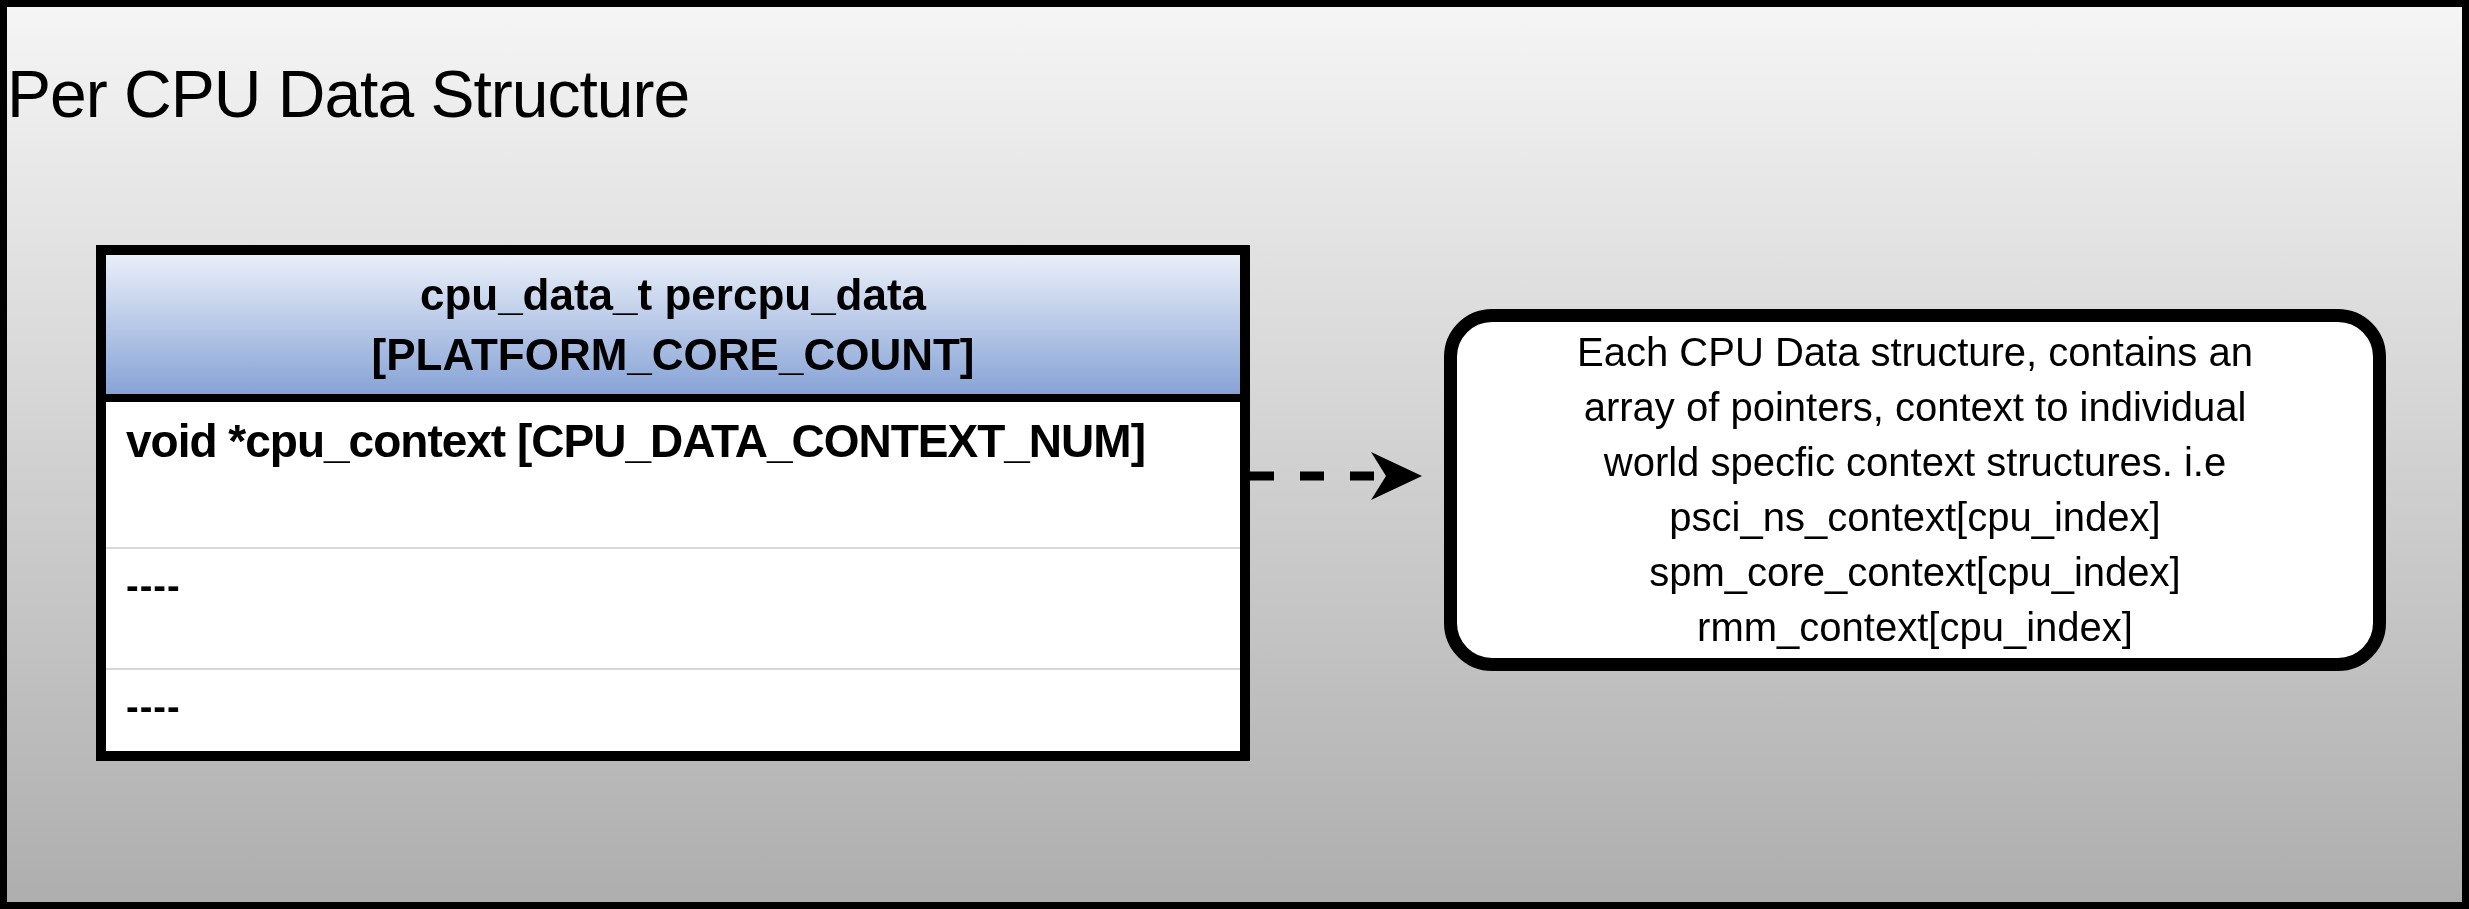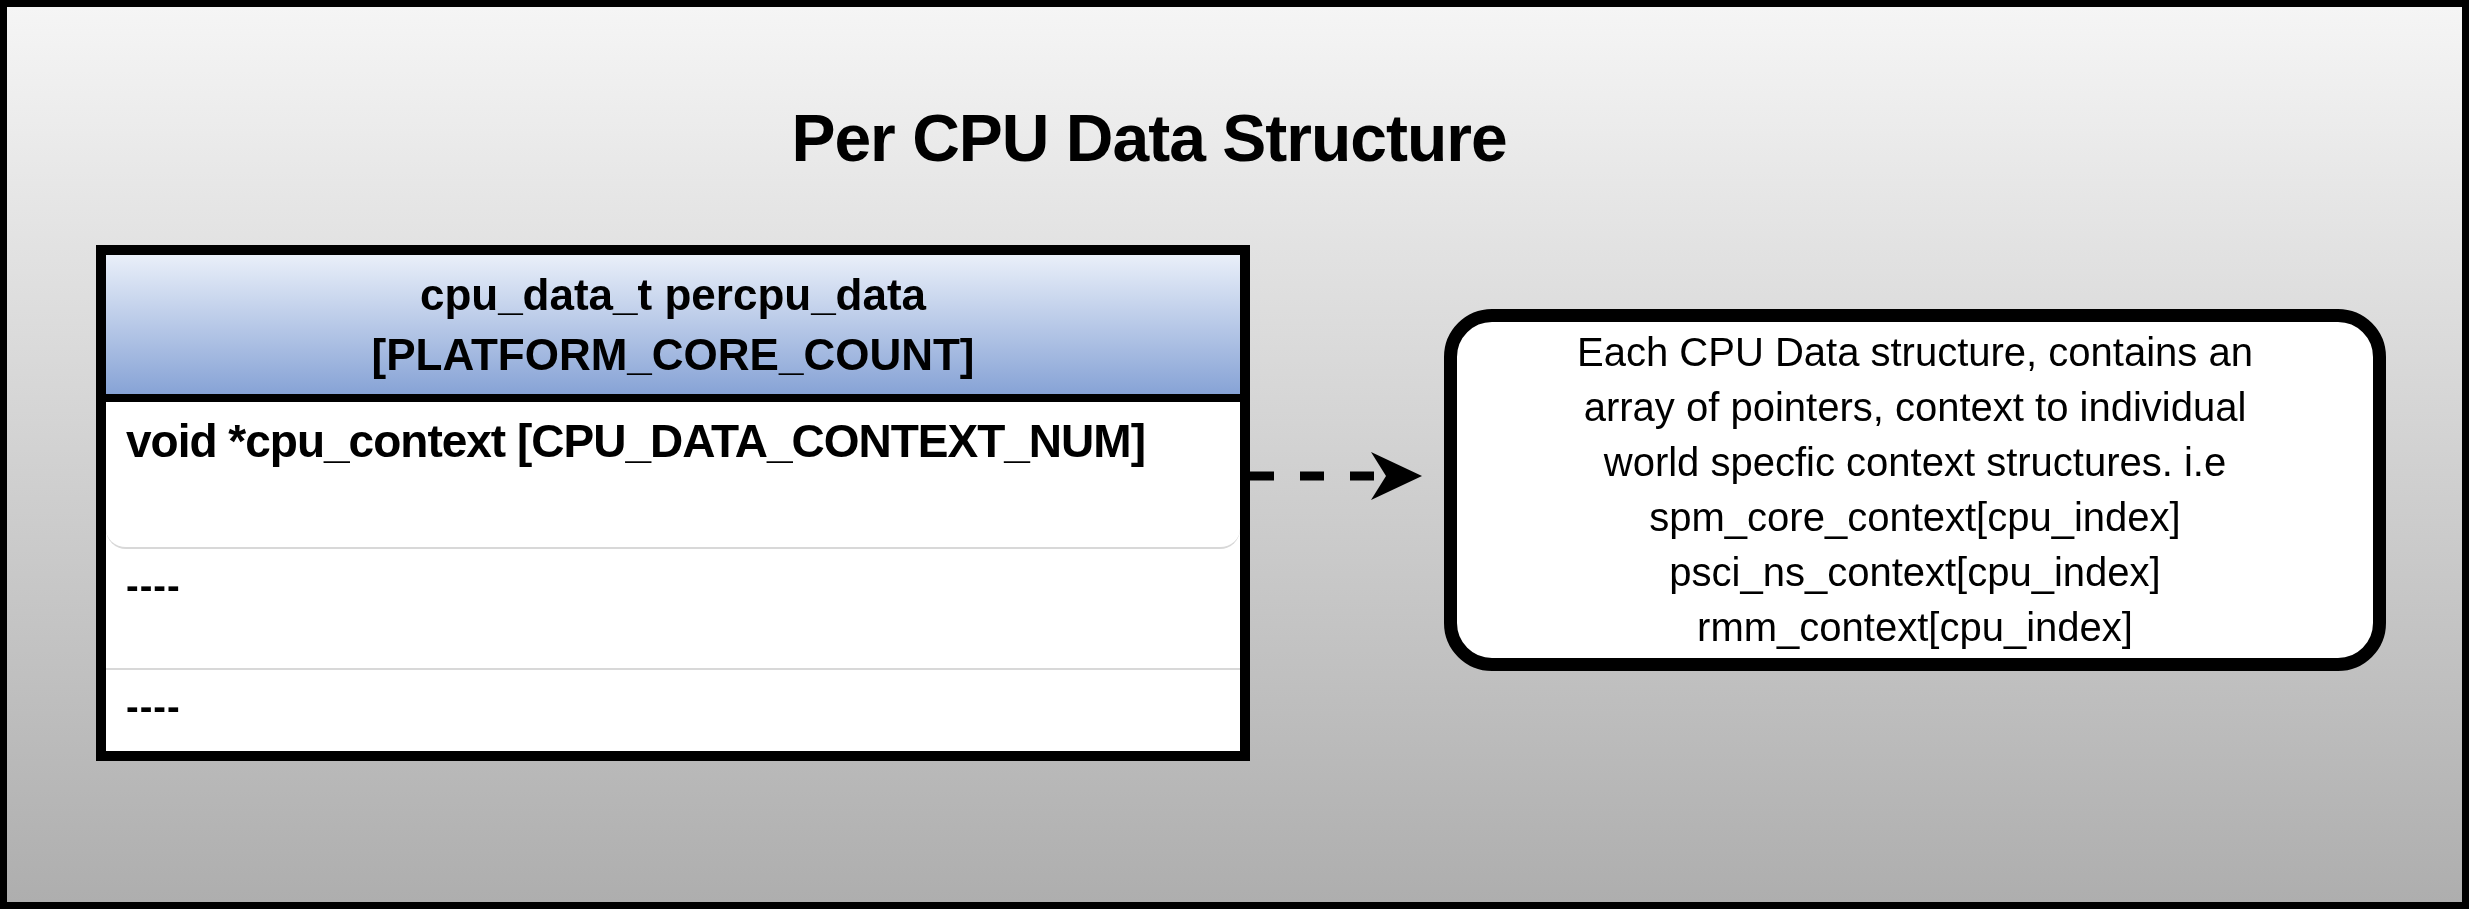--- a/index.html
+++ b/index.html
@@ -12,25 +12,24 @@
     position: relative;
     width: 2469px; height: 909px;
     box-sizing: border-box;
     border: 7px solid var(--frame-border, #000);
     background: linear-gradient(180deg, var(--bg-top, #f5f5f5) 0%, var(--bg-bottom, #aeaeae) 100%);
     overflow: hidden;
   }
   .title {
     position: absolute;
     top: 52px; left: 0; width: 2284px;
-    text-align: center;
-    font-size: 66px; font-weight: bold;
+    text-align: left;
+    font-size: 66px; font-weight: normal;
     line-height: 70px;
     letter-spacing: -1px;
-    margin-top: 44px;
   }
   
   .struct-table {
     position: absolute;
     left: 89px; top: 238px;
     width: 1154px; height: 516px;
     box-sizing: border-box;
     border: 10px solid var(--box-border, #000);
     background: #fff;
     display: flex; flex-direction: column;
@@ -45,21 +44,20 @@
     text-align: center;
   }
   .struct-row { box-sizing: border-box; background: #fff; }
   .row-bold {
     flex: 0 0 147px;
     border-bottom: 2px solid var(--separator, #d8d8d8);
     font-size: 46px; font-weight: bold;
     padding: 12px 22px 0 20px;
     white-space: nowrap;
     letter-spacing: -1px;
-    border-radius: 20px;
   }
   .row-dash {
     flex: 0 0 121px;
     border-bottom: 2px solid var(--separator, #d8d8d8);
     font-size: 38px; font-weight: bold;
     padding: 16px 20px 0 20px;
     letter-spacing: 1px;
   }
   .row-dash.last { flex: 1 1 auto; border-bottom: none; }
   
@@ -102,18 +100,18 @@
 
   <svg class="arrow" viewBox="0 0 180 56" xmlns="http://www.w3.org/2000/svg">
     <line x1="0" y1="28" x2="128" y2="28" stroke="#000000" stroke-width="9" stroke-dasharray="24 26"></line>
     <polygon points="172,28 121,4 136,28 121,52" fill="#000000"></polygon>
   </svg>
 
   <div class="callout">
     <div>Each CPU Data structure, contains an</div>
     <div>array of pointers, context to individual</div>
     <div>world specfic context structures. i.e</div>
+    <div>psci_ns_context[cpu_index]</div>
     <div>spm_core_context[cpu_index]</div>
-    <div>psci_ns_context[cpu_index]</div>
     <div>rmm_context[cpu_index]</div>
   </div>
 
 </div>
 
 </body></html>

